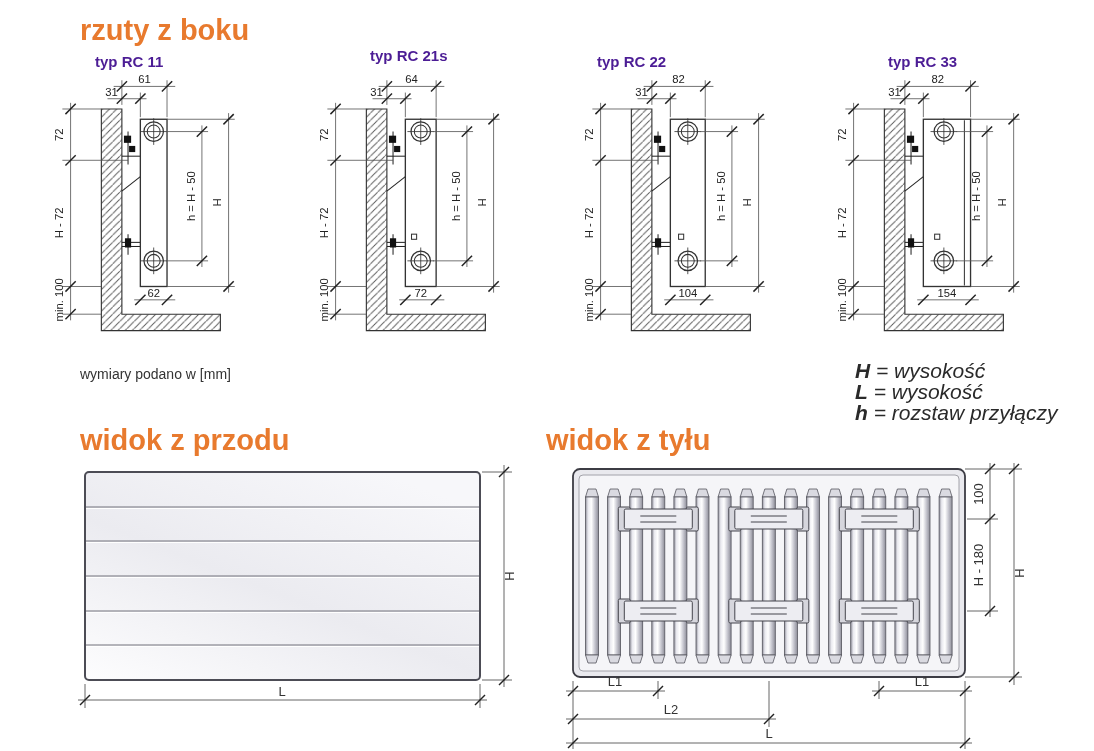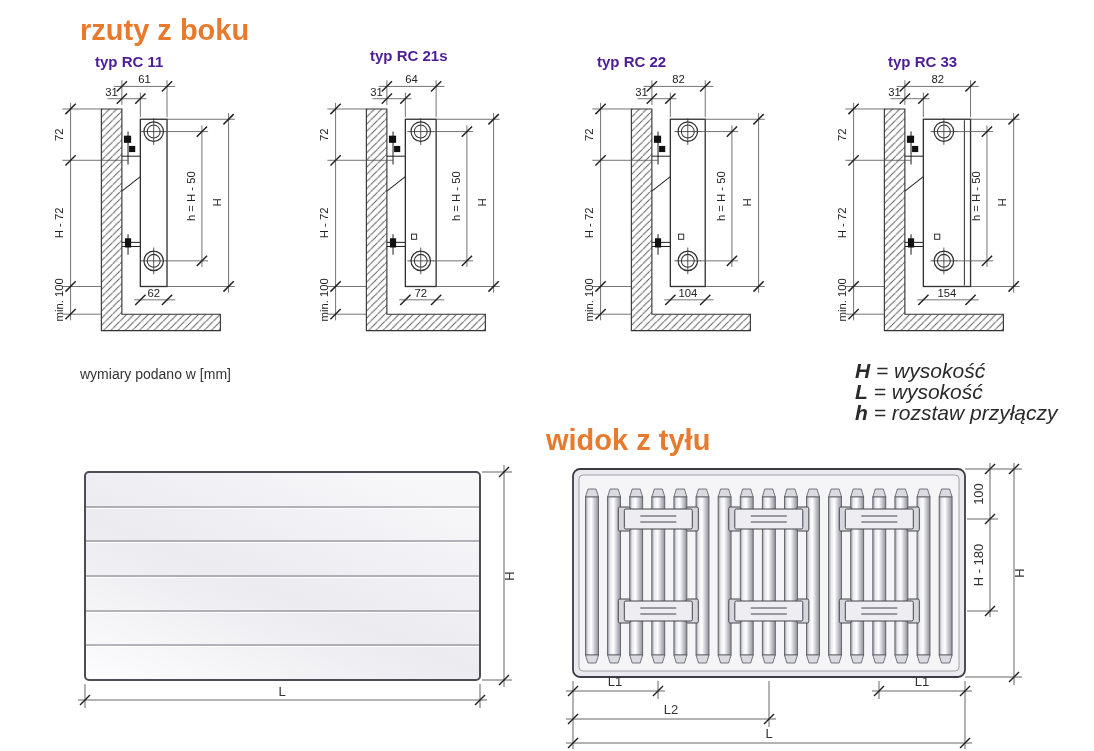--- a/index.html
+++ b/index.html
@@ -321,20 +321,21 @@
   </svg>
 
   <div class="note" style="left:80px;top:366px">wymiary podano w [mm]</div>
 
   <div class="legend" style="left:855px;top:360px">
     <div><b>H</b> <span>= wysokość</span></div>
     <div><b>L</b> <span>= wysokość</span></div>
     <div><b>h</b> <span>= rozstaw przyłączy</span></div>
   </div>
 
+  <div class="h-orange" style="left:80px;top:424px">widok z przodu</div>
   <div class="h-orange" style="left:546px;top:424px">widok z tyłu</div>
 
   <svg class="big" width="480" viewBox="0 0 480 252" style="left:60px;top:460px">
     <rect x="25" y="12" width="395" height="208" rx="4" fill="url(#sheen)" stroke="#4c4c55" stroke-width="2"></rect>
     <g>
       <line x1="26" y1="47" x2="419" y2="47" stroke="#70707a" stroke-width="1"></line>
         <line x1="26" y1="48.5" x2="419" y2="48.5" stroke="#ffffff" stroke-width="1"></line>
       <line x1="26" y1="81" x2="419" y2="81" stroke="#70707a" stroke-width="1"></line>
         <line x1="26" y1="82.5" x2="419" y2="82.5" stroke="#ffffff" stroke-width="1"></line>
       <line x1="26" y1="116" x2="419" y2="116" stroke="#70707a" stroke-width="1"></line>

